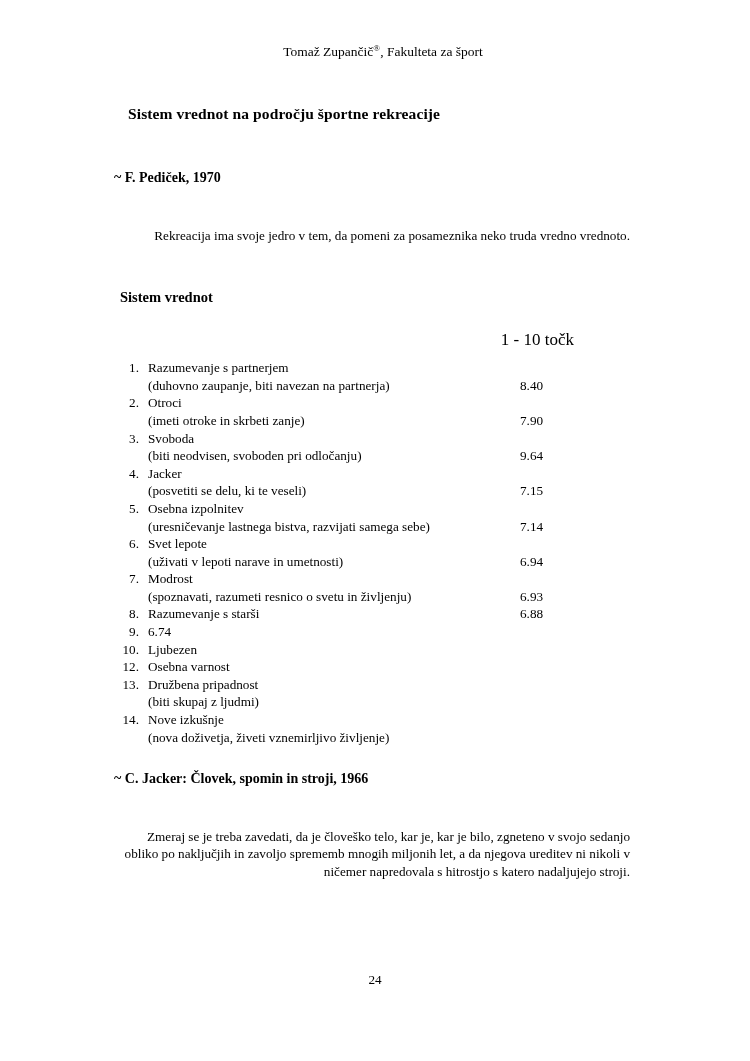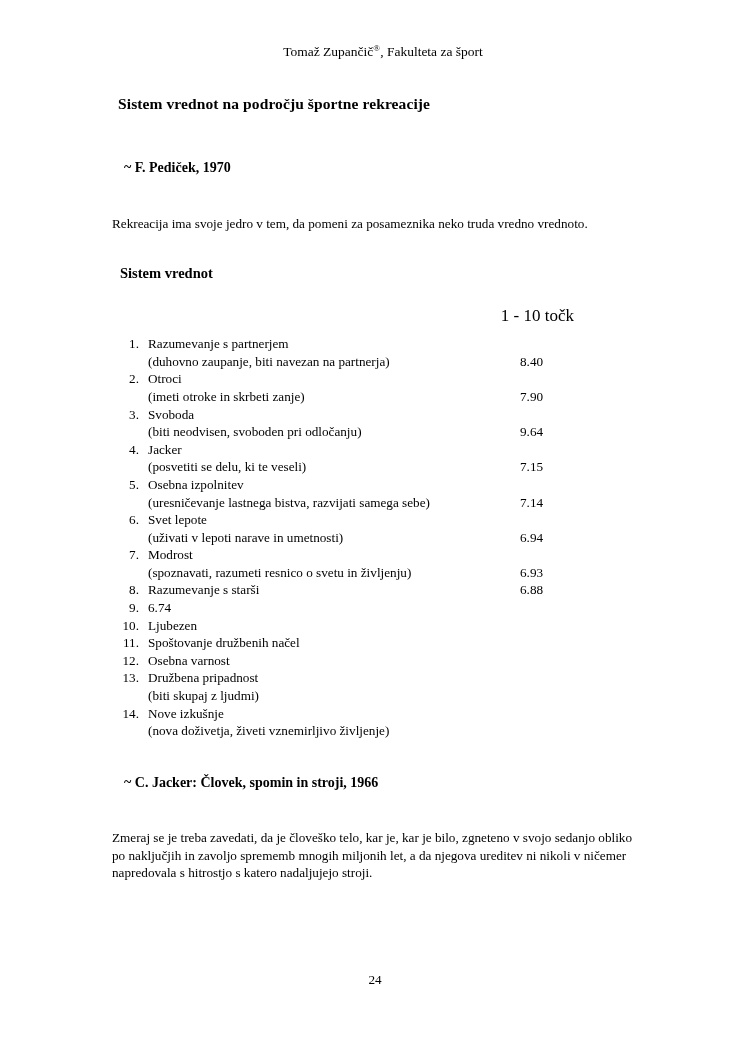--- a/index.html
+++ b/index.html
@@ -43,48 +43,48 @@
   .content {
     position: absolute;
     left: 112px;
     top: 88px;
     width: 530px;
   }
 
   h1.doc-title {
     font-size: 15.5px;
     font-weight: bold;
-    margin: 6px;
+    margin: 16px;
     padding: 0;
     line-height: 1.25;
     letter-spacing: 0.1px;
   }
 
   h2.source-heading {
     font-size: 14px;
     font-weight: bold;
-    margin: 12px;
+    margin: 2px;
     padding: 0;
     line-height: 1.25;
   }
 
   h2.section-heading {
     font-size: 14.5px;
     font-weight: bold;
     margin: 8px;
     padding: 0;
     line-height: 1.25;
   }
 
   p.body-text {
     font-size: 13.2px;
     line-height: 1.33;
-    margin: 0;
-    padding: 0;
-    text-align: left;
+    margin: 12px;
+    padding: 0;
+    text-align: right;
     font-family: Liberation Serif, serif;
   }
 
   .sp-28 { height: 28px; }
   .sp-26 { height: 26px; }
   .sp-24 { height: 24px; }
   .sp-22 { height: 22px; }
 
   
   .values-block {
@@ -249,25 +249,20 @@
           <div class="v-line">
             <span class="v-num">9.</span>
             <span class="v-score">6.74</span>
           </div>
           <div class="v-line">
             <span class="v-num">10.</span>
             <span class="v-label">Ljubezen</span>
             <span class="v-score"></span>
           </div>
           <div class="v-line">
-            <span class="v-num">11.</span>
-            <span class="v-label">Spoštovanje družbenih načel</span>
-            <span class="v-score"></span>
-          </div>
-          <div class="v-line">
             <span class="v-num">12.</span>
             <span class="v-label">Osebna varnost</span>
             <span class="v-score"></span>
           </div>
           <div class="v-line">
             <span class="v-num">13.</span>
             <span class="v-label">Družbena pripadnost</span>
             <span class="v-score"></span>
           </div>
           <div class="v-line sub">

